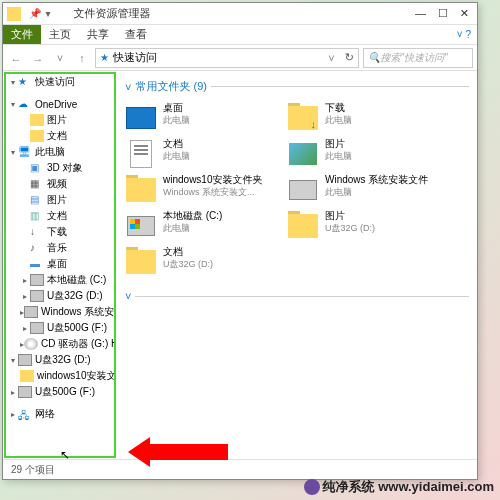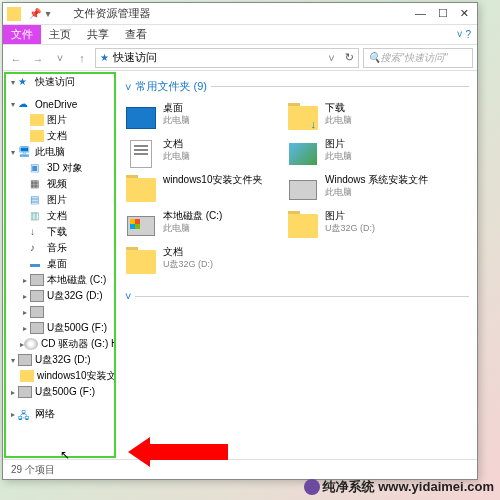--- a/index.html
+++ b/index.html
@@ -6,21 +6,21 @@
 body{width:500px;height:500px;background:linear-gradient(135deg,#e8f5e8 0%,#d4ecd4 40%,#f5d4d4 100%);position:relative;overflow:hidden;}
 .window{position:absolute;top:2px;left:2px;width:476px;height:478px;background:#fff;border:1px solid #888;display:flex;flex-direction:column;box-shadow:2px 2px 8px rgba(0,0,0,.2);}
 .titlebar{height:22px;background:#fff;display:flex;align-items:center;padding:0 4px;border-bottom:1px solid #e0e0e0;font-size:11px;}
 .titlebar .icon{width:14px;height:14px;background:#ffd966;margin-right:4px;display:inline-block;}
 .titlebar .qat{margin-left:4px;color:#666;font-size:10px;}
 .titlebar .title{margin-left:23px;color:#333;}
 .titlebar .winctrl{margin-left:auto;display:flex;gap:12px;font-size:11px;color:#333;padding-right:4px;}
 .titlebar .winctrl span{cursor:default;}
 .ribbon{height:20px;display:flex;align-items:center;border-bottom:1px solid #e0e0e0;font-size:11px;}
 .ribbon .tab{padding:0 8px;height:100%;display:flex;align-items:center;color:#333;}
-.ribbon .tab.file{background:#d946ef;color:#fff;}
+.ribbon .tab.file{background:#4d7c0f;color:#fff;}
 .ribbon .expand{margin-left:auto;padding:0 6px;color:#1979ca;font-size:10px;}
 .nav{height:26px;display:flex;align-items:center;border-bottom:1px solid #e0e0e0;padding:0 4px;gap:4px;font-size:11px;}
 .nav .nbtn{width:18px;height:18px;display:flex;align-items:center;justify-content:center;color:#888;font-size:11px;}
 .nav .addr{flex:1;height:20px;border:1px solid #ccc;display:flex;align-items:center;padding:0 4px;gap:4px;background:#fff;}
 .nav .addr .star{color:#1979ca;font-size:10px;}
 .nav .search{width:110px;height:20px;border:1px solid #ccc;display:flex;align-items:center;padding:0 4px;background:#fff;color:#aaa;font-style:italic;font-size:10px;}
 .body{flex:1;display:flex;overflow:hidden;}
 .sidebar{width:112px;border:2px solid #4cd137;margin:1px;overflow-y:auto;font-size:10px;background:#fff;scrollbar-width:thin;}
 .sidebar::-webkit-scrollbar{width:12px;}
 .sidebar::-webkit-scrollbar-thumb{background:#c0c0c0;}
@@ -179,20 +179,21 @@
           <span>本地磁盘 (C:)</span>
         </div>
         <div class="tree-item" style="padding-left: 14px;">
           <span class="tw">▸</span>
           <span class="ic ic-usb"></span>
           <span>U盘32G (D:)</span>
         </div>
         <div class="tree-item" style="padding-left: 14px;">
           <span class="tw">▸</span>
           <span class="ic ic-disk"></span>
+          <span>Windows 系统安</span>
         </div>
         <div class="tree-item" style="padding-left: 14px;">
           <span class="tw">▸</span>
           <span class="ic ic-usb"></span>
           <span>U盘500G (F:)</span>
         </div>
         <div class="tree-item" style="padding-left: 14px;">
           <span class="tw">▸</span>
           <span class="ic ic-cd"></span>
           <span>CD 驱动器 (G:) HiS</span>
@@ -261,20 +262,21 @@
               <div>图片</div>
               <div class="sub">此电脑</div>
             </div>
           </div>
           <div class="folder-item">
             <div class="fi-icon">
               <div class="big-folder"></div>
             </div>
             <div class="fi-text">
               <div>windows10安装文件夹</div>
+              <div class="sub">Windows 系统安装文...</div>
             </div>
           </div>
           <div class="folder-item">
             <div class="fi-icon">
               <div class="disk-img"></div>
             </div>
             <div class="fi-text">
               <div>Windows 系统安装文件</div>
               <div class="sub">此电脑</div>
             </div>

